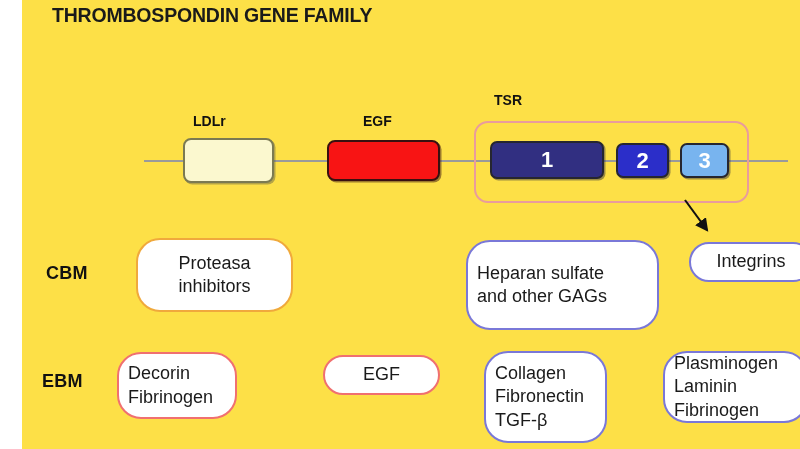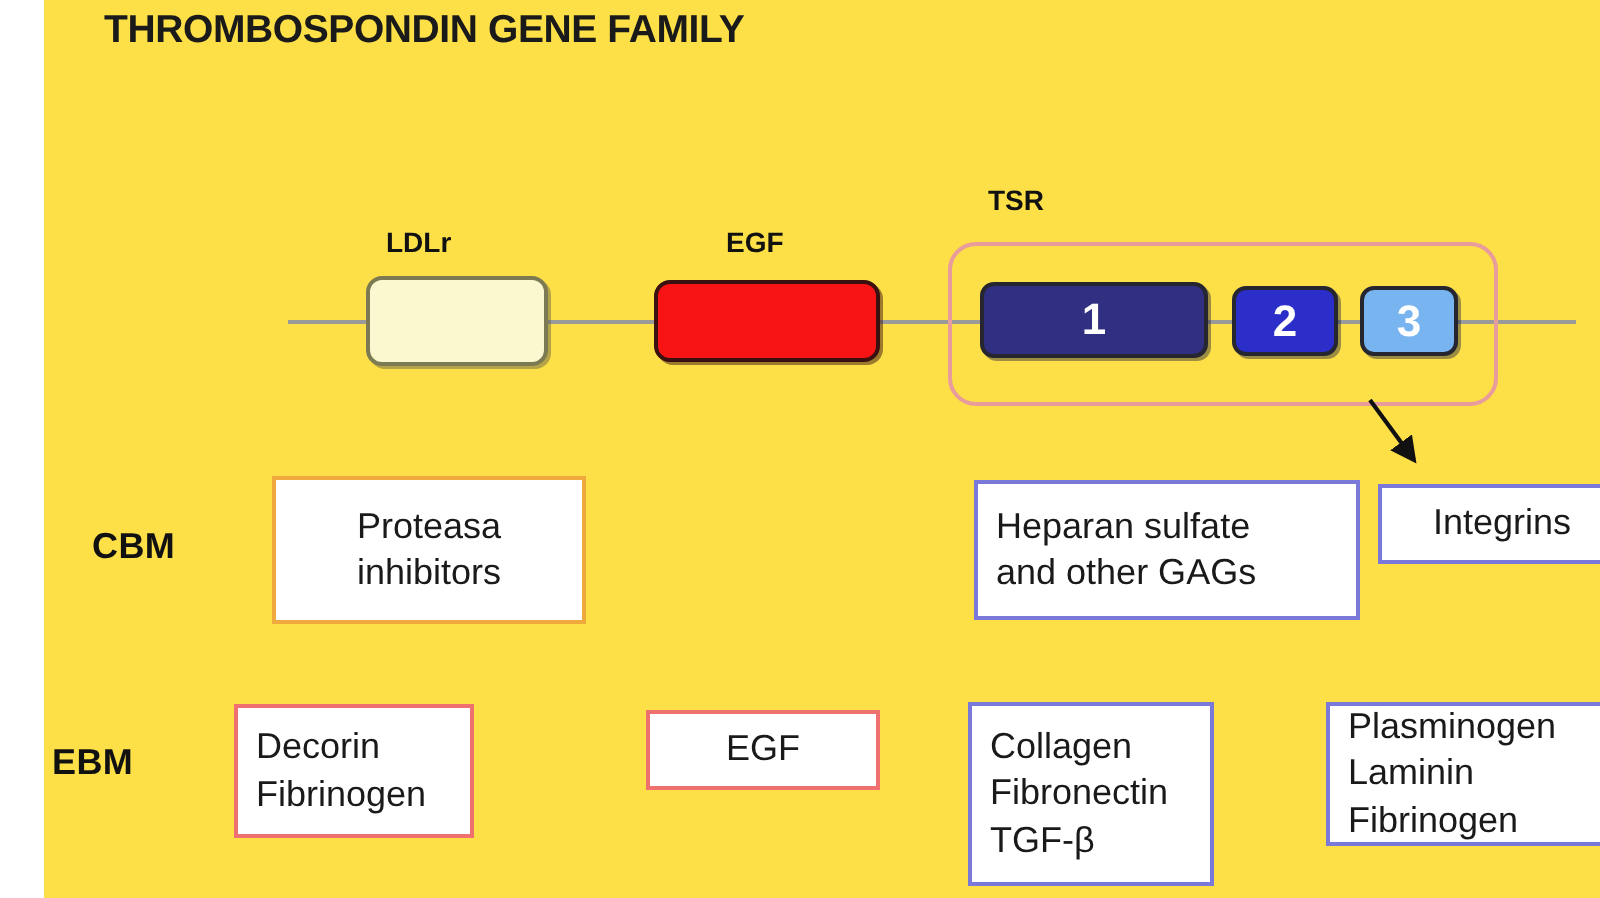--- a/index.html
+++ b/index.html
@@ -129,52 +129,53 @@
 
   
   .row-label {
     position: absolute;
     font-size: 18px;
     font-weight: bold;
     color: #111111;
     letter-spacing: 0.2px;
   }
   .lbl-cbm { left: 24px; top: 263px; }
-  .lbl-ebm { left: 4px; top: 371px; }
+  .lbl-ebm { left: 20px; top: 371px; }
 
   
   .anno {
     position: absolute;
     box-sizing: border-box;
     background: #ffffff;
     font-size: 18px;
     line-height: 1.30;
     color: #1a1a1a;
     padding: 6px 9px;
     white-space: pre-line;
+    border-radius: 24px;
   }
   .anno.center {
     display: flex;
     align-items: center;
     justify-content: center;
     text-align: center;
   }
   .anno.left {
     display: flex;
     flex-direction: column;
     justify-content: center;
     text-align: left;
   }
   .brd-orange { border: 2px solid #f0a93c; }
   .brd-purple { border: 2px solid #7a78d8; }
   .brd-red    { border: 2px solid #f07070; }
 
   
   .a-protease  { left: 114px; top: 238px; width: 157px; height: 74px; }
-  .a-heparan   { left: 465px; top: 240px; width: 193px; height: 70px; }
+  .a-heparan   { left: 444px; top: 240px; width: 193px; height: 90px; }
   .a-integrins { left: 667px; top: 242px; width: 124px; height: 40px; }
 
   
   .a-decorin   { left: 95px;  top: 352px; width: 120px; height: 67px; }
   .a-egf       { left: 301px; top: 355px; width: 117px; height: 40px; }
   .a-collagen  { left: 462px; top: 351px; width: 123px; height: 92px; }
   .a-plasmin   { left: 641px; top: 351px; width: 145px; height: 72px; }
 </style>
 </head>
 <body>

